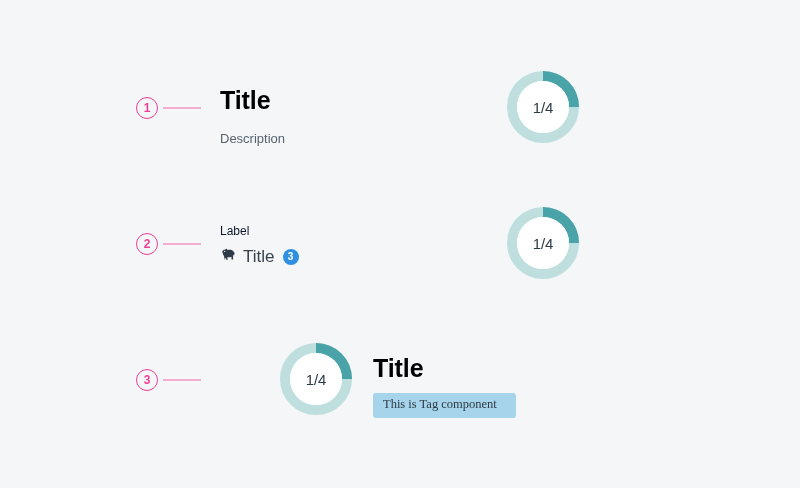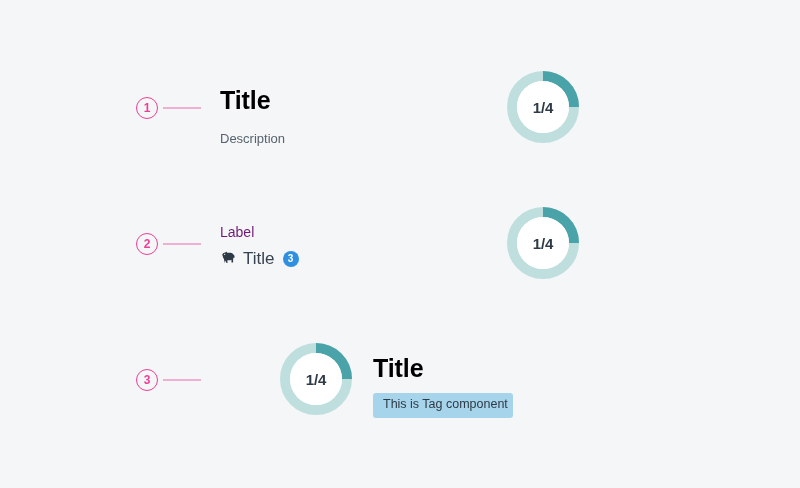--- a/index.html
+++ b/index.html
@@ -64,22 +64,22 @@
     letter-spacing: -0.1px;
     line-height: 1.15;
   }
   .desc-text {
     font-size: 13px;
     color: #56626d;
     line-height: 1.2;
     margin-top: 16px;
   }
   .label-text {
-    font-size: 14px;
-    color: #701a75;
+    font-size: 12px;
+    color: #0f172a;
     line-height: 1.2;
   }
   .value-row {
     display: flex;
     align-items: center;
     margin-top: 8px;
     gap: 6px;
   }
   .value-text {
     font-size: 17px;
@@ -105,46 +105,47 @@
     line-height: 1;
     margin-left: 2px;
   }
 
   
   .tag {
     display: inline-block;
     background: #a6d4ea;
     color: #2e3a46;
     font-size: 12.5px;
-    padding: 5px 5px 6px 10px;
+    padding: 5px 19px 6px 10px;
     border-radius: 3px;
     line-height: 1.1;
     margin-top: 10px;
     white-space: nowrap;
+    font-family: Liberation Serif, serif;
   }
 
   
   .donut {
     position: absolute;
     width: 72px;
     height: 72px;
   }
   .donut svg {
     display: block;
     width: 72px;
     height: 72px;
   }
   .donut-label {
     position: absolute;
     inset: 0;
     display: flex;
     align-items: center;
     justify-content: center;
     font-size: 15px;
-    font-weight: bold;
+    font-weight: normal;
     color: #2e3a46;
     letter-spacing: -0.2px;
     pointer-events: none;
   }
 </style>
 </head>
 <body style="background: rgb(245, 246, 248);">
 
 <div class="canvas">
 

